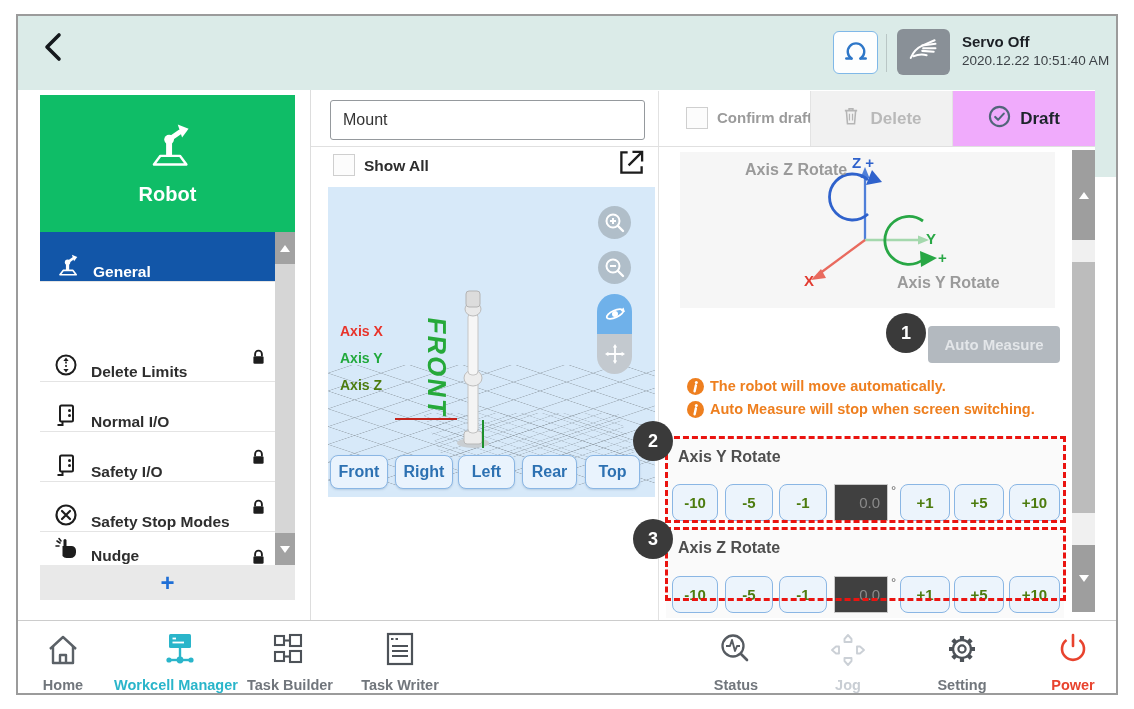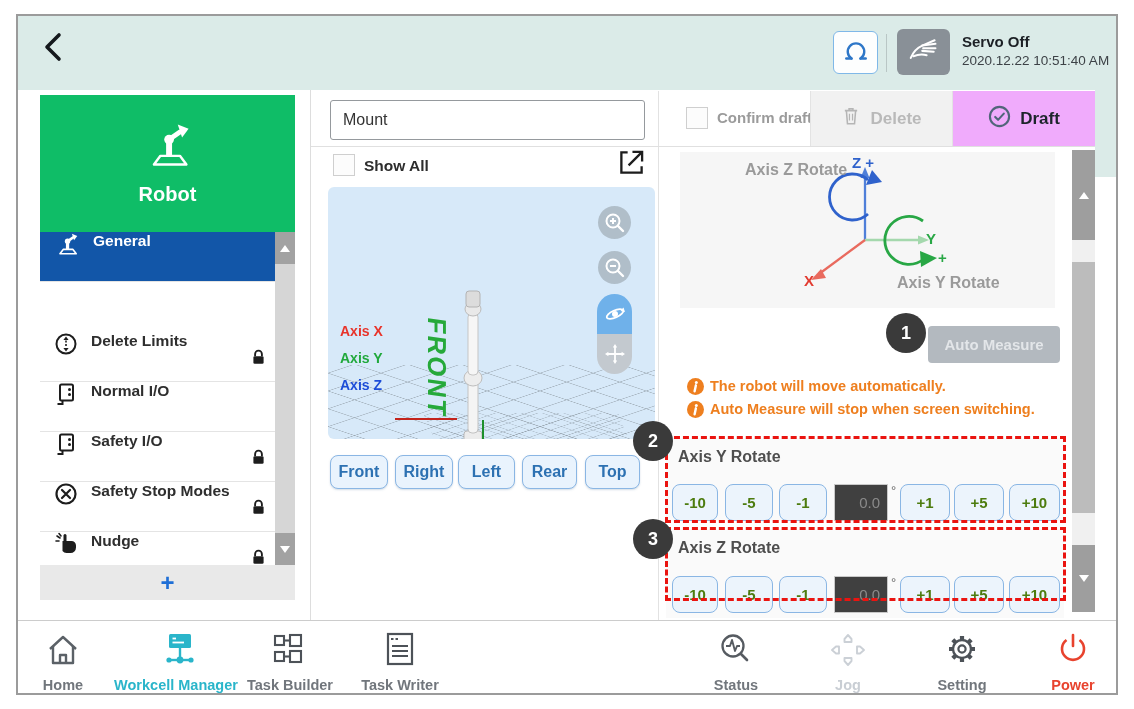--- a/index.html
+++ b/index.html
@@ -13,21 +13,21 @@
   .backbtn{position:absolute;left:36px;top:30px;width:34px;height:38px;display:flex;align-items:center;justify-content:center;}
   .toolbtn{position:absolute;left:833px;top:31px;width:45px;height:43px;background:#fdfefe;border:1.5px solid #7fb8e8;border-radius:6px;display:flex;align-items:center;justify-content:center;box-sizing:border-box;}
   .topdiv{position:absolute;left:886px;top:34px;width:1px;height:38px;background:#b9c6c5;}
   .handbtn{position:absolute;left:897px;top:29px;width:53px;height:46px;background:#899097;border-radius:6px;display:flex;align-items:center;justify-content:center;}
   .servo-t{position:absolute;left:962px;top:33px;font-size:15px;font-weight:bold;color:#1c2025;}
   .servo-ts{position:absolute;left:962px;top:53px;font-size:13.5px;color:#3d4247;}
 
   
   .side-head{position:absolute;left:40px;top:95px;width:255px;height:137px;background:#0fbd67;display:flex;flex-direction:column;align-items:center;justify-content:center;gap:10px;}
   .side-title{color:#fff;font-size:20px;font-weight:bold;}
-  .side-item{position:absolute;left:40px;width:235px;height:50px;background:#fff;border-bottom:1px solid #e4e4e4;display:flex;align-items:flex-start;padding-left:14px;box-sizing:border-box;gap:13px;}
+  .side-item{position:absolute;left:40px;width:235px;height:50px;background:#fff;border-bottom:1px solid #e4e4e4;display:flex;align-items:flex-end;padding-left:14px;box-sizing:border-box;gap:13px;}
   .side-item .lbl{font-size:15.5px;font-weight:bold;color:#2e2e2e;white-space:nowrap;}
   .side-item.active{background:#1256a8;}
   .side-item.active .lbl{color:#fff;}
   .lockwrap{position:absolute;right:8px;top:16px;}
   .si0{top:232px}.si1{top:282px}.si2{top:332px}.si3{top:382px}.si4{top:432px}.si5{top:482px}
   .si6{top:532px;height:33px;overflow:hidden;border-bottom:none;}
   .side-scroll{position:absolute;left:275px;top:232px;width:20px;height:333px;background:#d6d6d6;}
   .sscroll-top{position:absolute;left:0;top:0;width:20px;height:32px;background:#a2a2a2;display:flex;align-items:center;justify-content:center;}
   .sscroll-bot{position:absolute;left:0;top:301px;width:20px;height:32px;background:#a2a2a2;display:flex;align-items:center;justify-content:center;}
   .tri-up{width:0;height:0;border-left:5px solid transparent;border-right:5px solid transparent;border-bottom:7px solid #fff;}
@@ -44,31 +44,31 @@
   .chk{position:absolute;box-sizing:border-box;background:#fcfcfc;border:1.5px solid #cfcfcf;}
   .chk-confirm{left:686px;top:107px;width:22px;height:22px;}
   .lbl-confirm{position:absolute;left:717px;top:109px;font-size:15px;font-weight:bold;color:#9b9b9b;}
   .btn-delete{position:absolute;left:810px;top:91px;width:143px;height:55px;background:#f1f1f1;border-left:1px solid #e3e3e3;border-right:1px solid #e3e3e3;box-sizing:border-box;display:flex;align-items:center;justify-content:center;gap:9px;color:#b9b9b9;font-size:17px;font-weight:bold;}
   .btn-draft{position:absolute;left:953px;top:91px;width:142px;height:55px;background:#f0abfc;display:flex;align-items:center;justify-content:center;gap:9px;color:#1d242b;font-size:17px;font-weight:bold;}
 
   
   .chk-showall{left:333px;top:154px;width:22px;height:22px;}
   .lbl-showall{position:absolute;left:364px;top:157px;font-size:15.5px;font-weight:bold;color:#2d2d2d;}
   .expand{position:absolute;left:616px;top:149px;width:30px;height:30px;display:flex;align-items:center;justify-content:center;}
-  .viewport{position:absolute;left:328px;top:187px;width:327px;height:252px;background:#d7e9f9;overflow:hidden;border-radius:6px;}
+  .viewport{position:absolute;left:328px;top:187px;width:327px;height:310px;background:#d7e9f9;overflow:hidden;}
   .zbtn{position:absolute;width:33px;height:33px;border-radius:50%;background:rgba(144,154,163,0.55);display:flex;align-items:center;justify-content:center;}
   .zb-in{left:270px;top:19px;}
   .zb-out{left:270px;top:64px;}
   .pill{position:absolute;left:269px;top:107px;width:35px;height:80px;border-radius:18px;overflow:hidden;}
   .pill-rot{width:35px;height:40px;background:#6fb1ea;display:flex;align-items:center;justify-content:center;}
   .pill-pan{width:35px;height:40px;background:#c3c9cf;display:flex;align-items:center;justify-content:center;}
   .axislbl{position:absolute;left:12px;font-size:14px;font-weight:bold;}
   .ax-x{top:136px;color:#e8332a;}
   .ax-y{top:163px;color:#21a93c;}
-  .ax-z{top:190px;color:#1d4ed8;}
+  .ax-z{top:190px;color:#4d7c0f;}
   .frontmark{position:absolute;left:48px;top:165px;width:120px;text-align:center;color:#26a93a;font-size:26px;font-weight:bold;letter-spacing:2px;transform:rotate(90deg) skewX(-8deg);}
   .redline{position:absolute;left:67px;top:231px;width:62px;height:0;border-top:2.5px solid #c3241c;}
   .greenline{position:absolute;left:154px;top:233px;width:0;height:28px;border-left:2.5px solid #1d8f2c;}
   .viewbtn{position:absolute;top:455px;height:34px;background:#e9f3fd;border:1.5px solid #8ab6e4;border-radius:8px;box-sizing:border-box;color:#2d71b2;font-size:16px;font-weight:bold;display:flex;align-items:center;justify-content:center;box-shadow:0 1px 2px rgba(80,120,160,0.25);z-index:4;}
   .vb0{left:330px;width:58px}.vb1{left:395px;width:58px}.vb2{left:458px;width:57px}.vb3{left:522px;width:55px}.vb4{left:585px;width:55px}
 
   
   .diagram{position:absolute;left:680px;top:152px;width:375px;height:156px;background:#f6f6f6;}
   .dg-lbl{position:absolute;font-size:16px;font-weight:bold;color:#9a9a9a;white-space:nowrap;}
   .dg-zr{left:745px;top:161px;}

